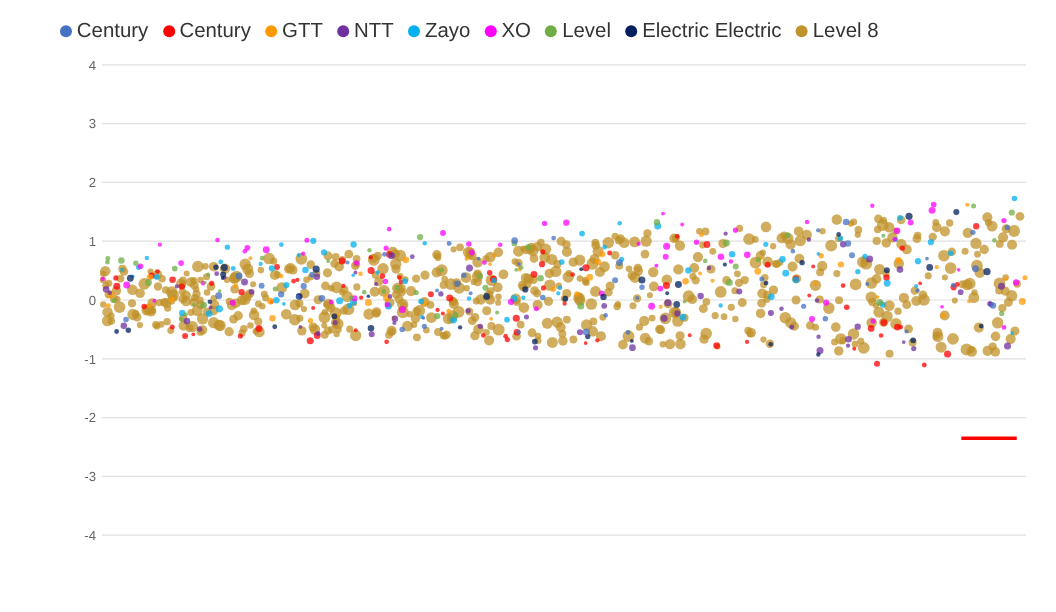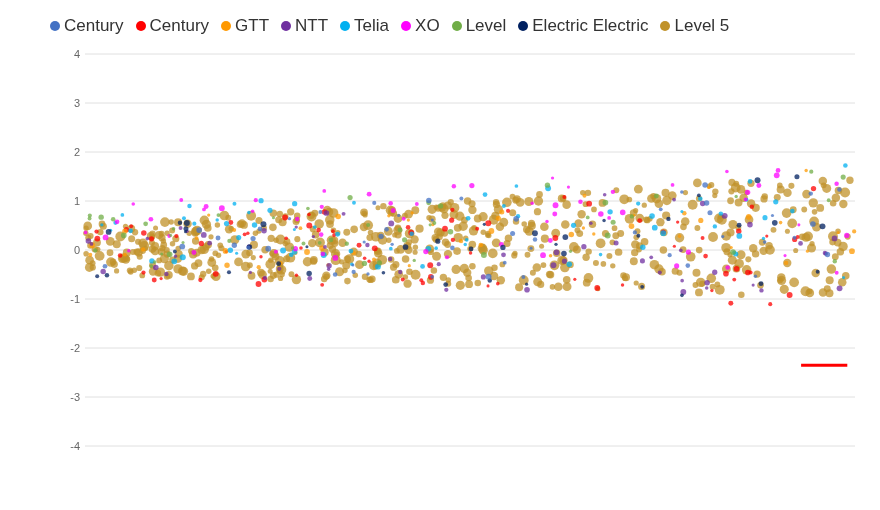--- a/index.html
+++ b/index.html
@@ -65,37 +65,37 @@
       <div class="legend-item">
         <span class="legend-dot" style="background:#FF9900"></span>
         <span>GTT</span>
       </div>
       <div class="legend-item">
         <span class="legend-dot" style="background:#7030A0"></span>
         <span>NTT</span>
       </div>
       <div class="legend-item">
         <span class="legend-dot" style="background:#00B0F0"></span>
-        <span>Telia</span>
+        <span>Zayo</span>
       </div>
       <div class="legend-item">
         <span class="legend-dot" style="background:#FF00FF"></span>
         <span>XO</span>
       </div>
       <div class="legend-item">
         <span class="legend-dot" style="background:#70AD47"></span>
         <span>Level</span>
       </div>
       <div class="legend-item">
         <span class="legend-dot" style="background:#002060"></span>
         <span>Electric Electric</span>
       </div>
       <div class="legend-item">
         <span class="legend-dot" style="background:#C0922A"></span>
-        <span>Level 5</span>
+        <span>Level 8</span>
       </div>
     </div>
   <div class="plot-area" id="plot-area" style="height: 422px;">
     <svg id="chart-svg" width="820" height="422" viewBox="0 0 820 422">
         <line x1="35" x2="805" y1="10" y2="10" stroke="#e0e0e0" stroke-width="1"></line>
         <text x="30" y="14" text-anchor="end" font-size="11" fill="#666">4</text>
         <line x1="35" x2="805" y1="59" y2="59" stroke="#e0e0e0" stroke-width="1"></line>
         <text x="30" y="63" text-anchor="end" font-size="11" fill="#666">3</text>
         <line x1="35" x2="805" y1="108" y2="108" stroke="#e0e0e0" stroke-width="1"></line>
         <text x="30" y="112" text-anchor="end" font-size="11" fill="#666">2</text>

